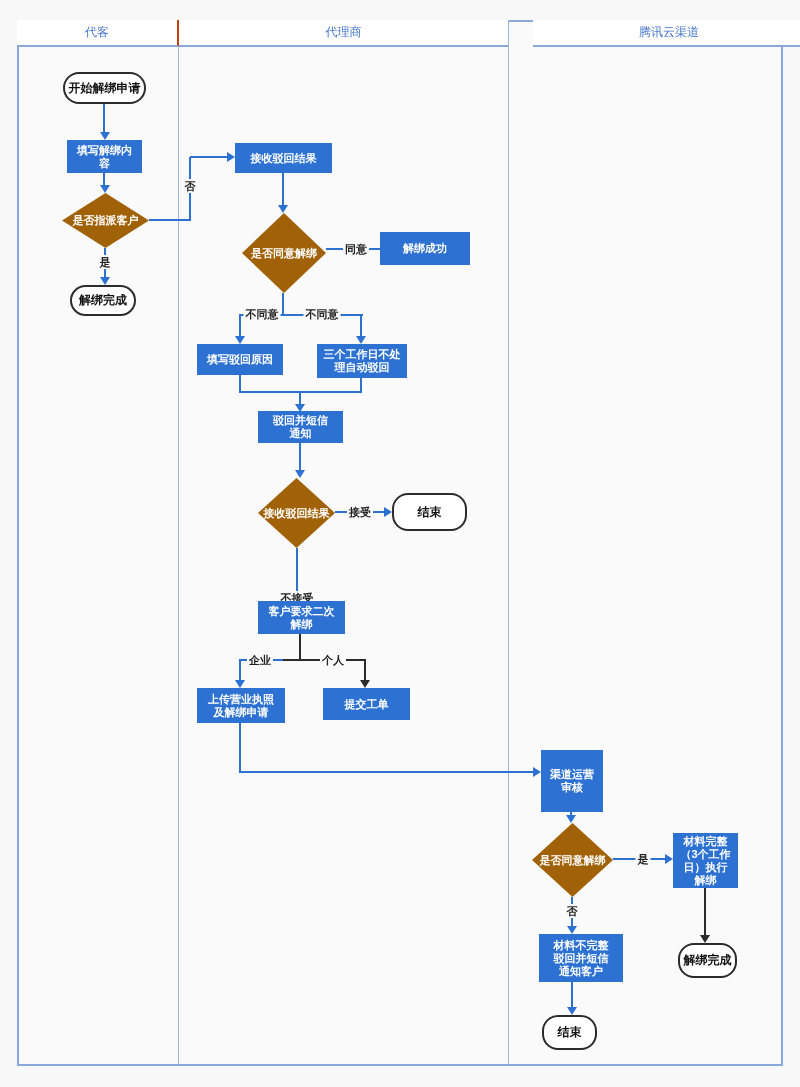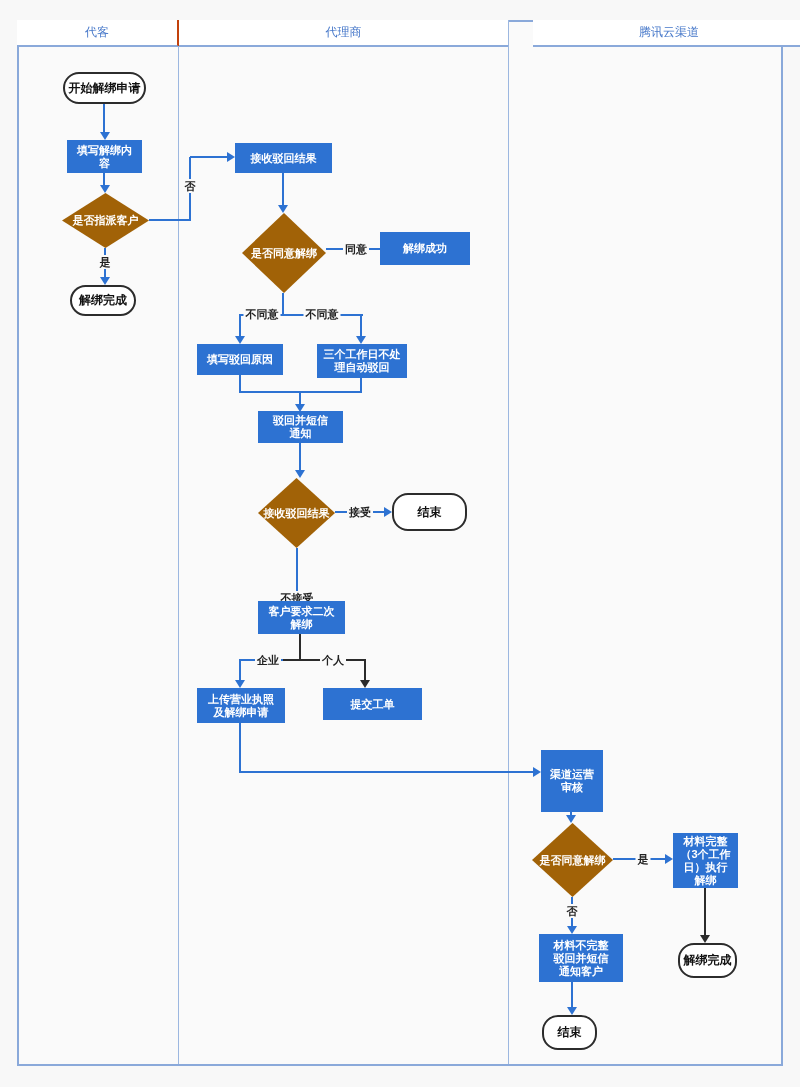--- a/index.html
+++ b/index.html
@@ -116,21 +116,21 @@
     <div class="elb" style="left:297px;top:598px">不接受</div>
   </div>
   <div>
     <div class="vl k" style="left:299px;top:634px;height:27px"></div>
     <div class="hl" style="left:239px;top:659px;width:44px"></div>
     <div class="hl k" style="left:283px;top:659px;width:83px"></div>
     <div class="vl" style="left:239px;top:660px;height:21px"></div>
     <div class="ad" style="left:235px;top:680px"></div>
     <div class="vl k" style="left:364px;top:660px;height:21px"></div>
     <div class="ad k" style="left:360px;top:680px"></div>
-    <div class="elb" style="left:268px;top:660px">企业</div>
+    <div class="elb" style="left:260px;top:660px">企业</div>
     <div class="elb" style="left:333px;top:660px">个人</div>
   </div>
   <div>
     <div class="vl" style="left:239px;top:723px;height:50px"></div>
     <div class="hl" style="left:239px;top:771px;width:295px"></div>
     <div class="ar" style="left:533px;top:767px"></div>
   </div>
   <div>
     <div class="vl" style="left:570px;top:795px;height:21px"></div>
     <div class="ad" style="left:566px;top:815px"></div>
@@ -167,21 +167,21 @@
   <div class="rc" style="left:317px;top:344px;width:90px;height:34px">三个工作日不处
 理自动驳回</div>
   <div class="rc" style="left:258px;top:411px;width:85px;height:32px">驳回并短信
 通知</div>
   <div class="dm" style="left:258px;top:478px;width:77px;height:70px">接收驳回结果</div>
   <div class="tm" style="left:392px;top:493px;width:75px;height:38px">结束</div>
   <div class="rc" style="left:258px;top:601px;width:87px;height:33px">客户要求二次
 解绑</div>
   <div class="rc" style="left:197px;top:688px;width:88px;height:35px">上传营业执照
 及解绑申请</div>
-  <div class="rc" style="left:323px;top:688px;width:99px;height:32px">提交工单</div>
+  <div class="rc" style="left:323px;top:688px;width:87px;height:32px">提交工单</div>
 
   <div class="rc" style="left:541px;top:750px;width:62px;height:62px">渠道运营
 审核</div>
   <div class="dm" style="left:532px;top:823px;width:81px;height:74px">是否同意解绑</div>
   <div class="rc" style="left:673px;top:833px;width:65px;height:55px">材料完整
 （3个工作
 日）执行
 解绑</div>
   <div class="rc" style="left:539px;top:934px;width:84px;height:48px">材料不完整
 驳回并短信

